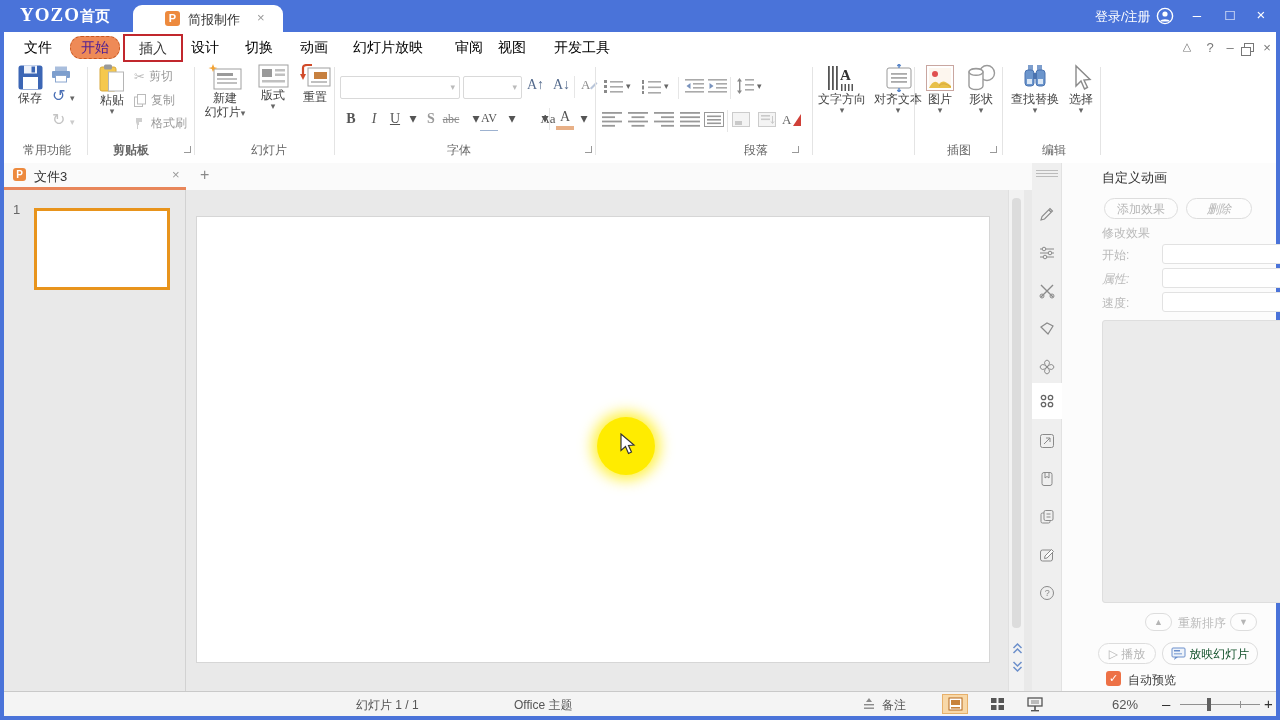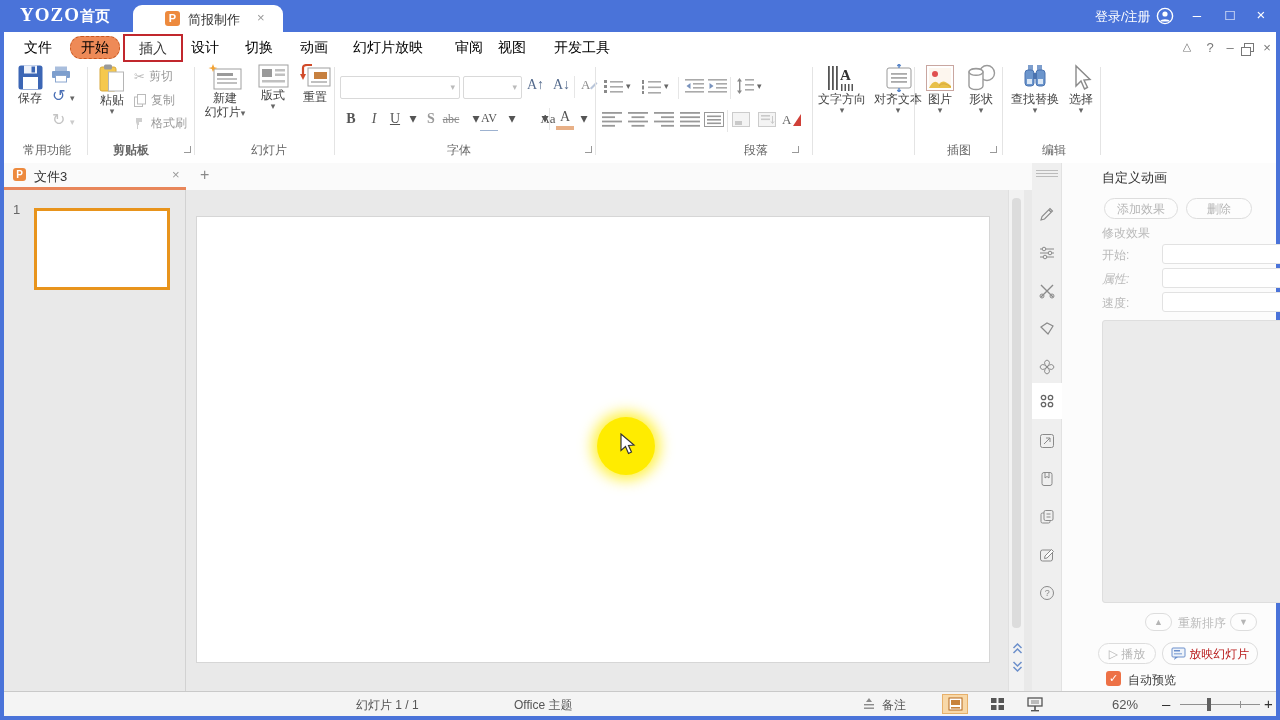--- a/index.html
+++ b/index.html
@@ -13,21 +13,21 @@
   .home{position:absolute;left:80px;top:7px;font-size:15px;font-weight:bold;}
   .apptab{position:absolute;left:133px;top:5px;width:150px;height:27px;background:#fff;
           border-radius:9px 9px 0 0;color:#333;}
   .ptag{display:inline-block;width:15px;height:15px;background:#ed8a3e;border-radius:3px;color:#fff;
         font-size:11px;font-weight:bold;text-align:center;line-height:15px;}
   .tb-btn{position:absolute;top:6px;font-size:15px;color:#fff;text-align:center;width:18px;cursor:default;}
   
   .menubar{position:absolute;left:4px;top:32px;width:1272px;height:30px;background:#fff;}
   .mi{position:absolute;top:7px;font-size:14px;color:#000000;}
   .mi-start{position:absolute;left:66px;top:4px;width:48px;height:21px;background:#ee8a57;
-            border:1px dashed #c9571f;border-radius:11px;color:#000000;text-align:center;line-height:20px;font-size:14px;}
+            border:1px dashed #c9571f;border-radius:11px;color:#4c1d95;text-align:center;line-height:20px;font-size:14px;}
   .mi-insert{position:absolute;left:119px;top:2px;width:56px;height:24px;border:2px solid #c1272d;
              color:#333;text-align:center;line-height:24px;font-size:14px;background:#fff;}
   .mwin{position:absolute;top:8px;color:#777;font-size:13px;text-align:center;width:16px;}
   .menu-restore{position:absolute;top:11px;width:8px;height:7px;border:1px solid #777;}
   .menu-restore::after{content:"";position:absolute;left:-4px;top:3px;width:8px;height:7px;border:1px solid #777;background:#fff;}
   
   .ribbon{position:absolute;left:4px;top:62px;width:1272px;height:101px;background:#fff;border-bottom:1px solid #d0d0d0;}
   .glabel{position:absolute;top:80px;font-size:12px;color:#666;text-align:center;width:70px;}
   .gsep{position:absolute;top:5px;height:88px;width:1px;background:#e4e4e4;}
   .launcher{position:absolute;top:84px;width:6px;height:6px;border-right:1px solid #999;border-bottom:1px solid #999;}
@@ -490,37 +490,37 @@
       <svg class="stripicon" style="top:422px;" viewBox="0 0 16 16">
           <circle cx="8" cy="8" r="6.5" fill="none" stroke="#8a8a8a"></circle>
           <text x="5.7" y="11" font-size="9" fill="#8a8a8a">?</text>
         </svg>
     </div>
 
     <div class="panel">
       <span class="ptitle">自定义动画</span>
 
       <div class="pill" style="left:42px;top:35px;width:74px;">添加效果</div>
-      <div class="pill" style="left:124px;top:35px;width:66px;">删除</div>
+      <div class="pill" style="left:124px;top:35px;width:66px;font-style:italic;">删除</div>
       <span class="plabel" style="left:40px;top:62px;">修改效果</span>
       <span class="plabel" style="left:40px;top:84px;">开始:</span>
       <div class="pcombo" style="top:81px;"></div>
       <span class="plabel" style="left:40px;top:108px;font-style:italic;">属性:</span>
       <div class="pcombo" style="top:105px;"></div>
       <span class="plabel" style="left:40px;top:132px;">速度:</span>
       <div class="pcombo" style="top:129px;"></div>
       <div class="alist"></div>
       <div class="pill" style="left:83px;top:450px;width:27px;height:18px;line-height:17px;font-size:9px;">▲</div>
       <span class="plabel" style="left:116px;top:452px;">重新排序</span>
       <div class="pill" style="left:168px;top:450px;width:27px;height:18px;line-height:17px;font-size:9px;">▼</div>
       <div class="pill" style="left:36px;top:480px;width:58px;">
         <span>▷</span>
         <span>播放</span>
       </div>
-      <div class="pill" style="left:100px;top:479px;width:96px;height:23px;line-height:22px;color:#b91c1c;">
+      <div class="pill" style="left:100px;top:479px;width:96px;height:23px;line-height:22px;color:#14532d;">
         <svg style="vertical-align:-3px;" width="15" height="14" viewBox="0 0 15 14">
           <rect x="1" y="1" width="13" height="9" rx="1" fill="#eef3fa" stroke="#6b8fcb"></rect>
           <rect x="3" y="3" width="6" height="1.5" fill="#6b8fcb"></rect>
             <rect x="3" y="6" width="8" height="1.5" fill="#9ab5dd"></rect>
           <path d="M4 10 L3 13 L7 10" fill="#6b8fcb"></path>
         </svg>
         <span>放映幻灯片</span>
       </div>
       <div class="chk"><span>✓</span></div>
       <span class="plabel" style="left:66px;top:509px;color:#404040;">自动预览</span>

